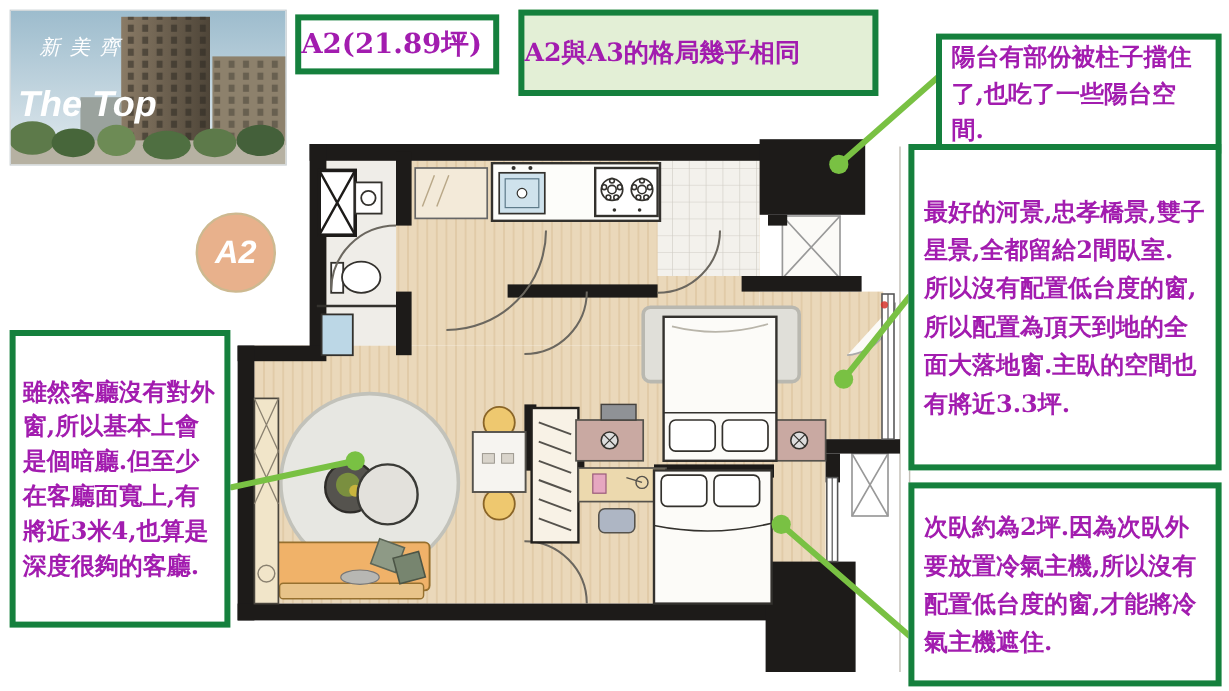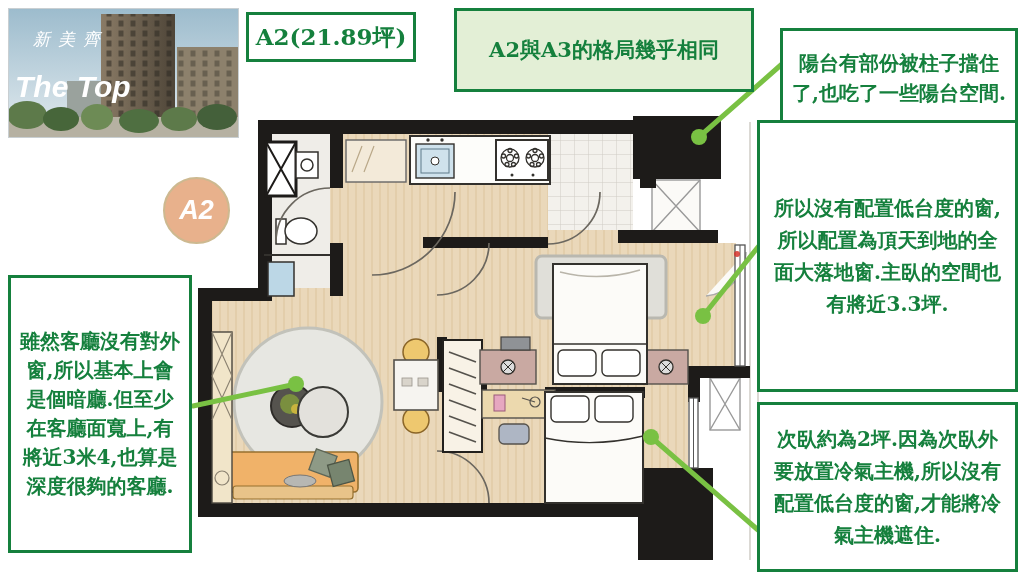--- a/index.html
+++ b/index.html
@@ -5,33 +5,33 @@
   html,body { margin:0; padding:0; background:#fff; }
   .stage {
     position:relative; width:1024px; height:576px; background:#ffffff;
     overflow:hidden; font-family:"DejaVu Serif", serif;
   }
   .abs { position:absolute; }
 
   
   .gbox {
     position:absolute; box-sizing:border-box;
-    border:3px solid #15803d; background:#ffffff;
-    color:#15803d; font-weight:bold; text-align:center;
+    border:5px solid #15803d; background:#ffffff;
+    color:#a21caf; font-weight:bold; 
     display:flex; flex-direction:column; justify-content:center;
     word-break:break-all; line-height:1.55;
   }
   .gbox.green-bg { background:#e3efd6; }
 
   .unit-title   { left:246px; top:12px;  width:170px; height:50px; font-size:23px; }
-  .layout-note  { left:454px; top:8px;   width:300px; height:84px; font-size:21px; line-height:1.5; }
+  .layout-note  { left:432px; top:8px;   width:300px; height:72px; font-size:21px; line-height:1.5; }
   .balcony-note { left:780px; top:8px;   width:238px; height:100px; font-size:20px; padding:2px 8px; line-height:1.52;margin-top:20px; }
   .view-note    { left:757px; top:120px; width:261px; height:272px; font-size:20px; padding:2px 8px; line-height:1.6; }
   .second-note  { left:757px; top:402px; width:261px; height:170px; font-size:20px; padding:2px 8px; line-height:1.6; }
-  .living-note  { left:8px;   top:275px; width:184px; height:278px; font-size:20px; padding:2px 6px; line-height:1.45; }
+  .living-note  { left:8px;   top:275px; width:184px; height:248px; font-size:20px; padding:2px 6px; line-height:1.45; }
 
   
   .badge {
     position:absolute; left:163px; top:177px; width:67px; height:67px;
     border-radius:50%; background:#e8b18c; border:2px solid #cdb990;
     box-sizing:border-box; display:flex; align-items:center; justify-content:center;
     color:#ffffff; font-family:"Liberation Sans", sans-serif;
     font-weight:bold; font-size:27px;font-style:italic;
   }
 
@@ -276,20 +276,21 @@
 
   <div class="gbox green-bg layout-note">
     <div>A2與A3的格局幾乎相同</div>
   </div>
 
   <div class="gbox balcony-note">
     <div>陽台有部份被柱子擋住了,也吃了一些陽台空間.</div>
   </div>
 
   <div class="gbox view-note">
+    <div>最好的河景,忠孝橋景,雙子星景,全都留給2間臥室.</div>
     <div>所以沒有配置低台度的窗,所以配置為頂天到地的全面大落地窗.主臥的空間也有將近3.3坪.</div>
   </div>
 
   <div class="gbox second-note">
     <div>次臥約為2坪.因為次臥外要放置冷氣主機,所以沒有配置低台度的窗,才能將冷氣主機遮住.</div>
   </div>
 
   <div class="gbox living-note">
     <div>雖然客廳沒有對外窗,所以基本上會是個暗廳.但至少在客廳面寬上,有將近3米4,也算是深度很夠的客廳.</div>
   </div>

